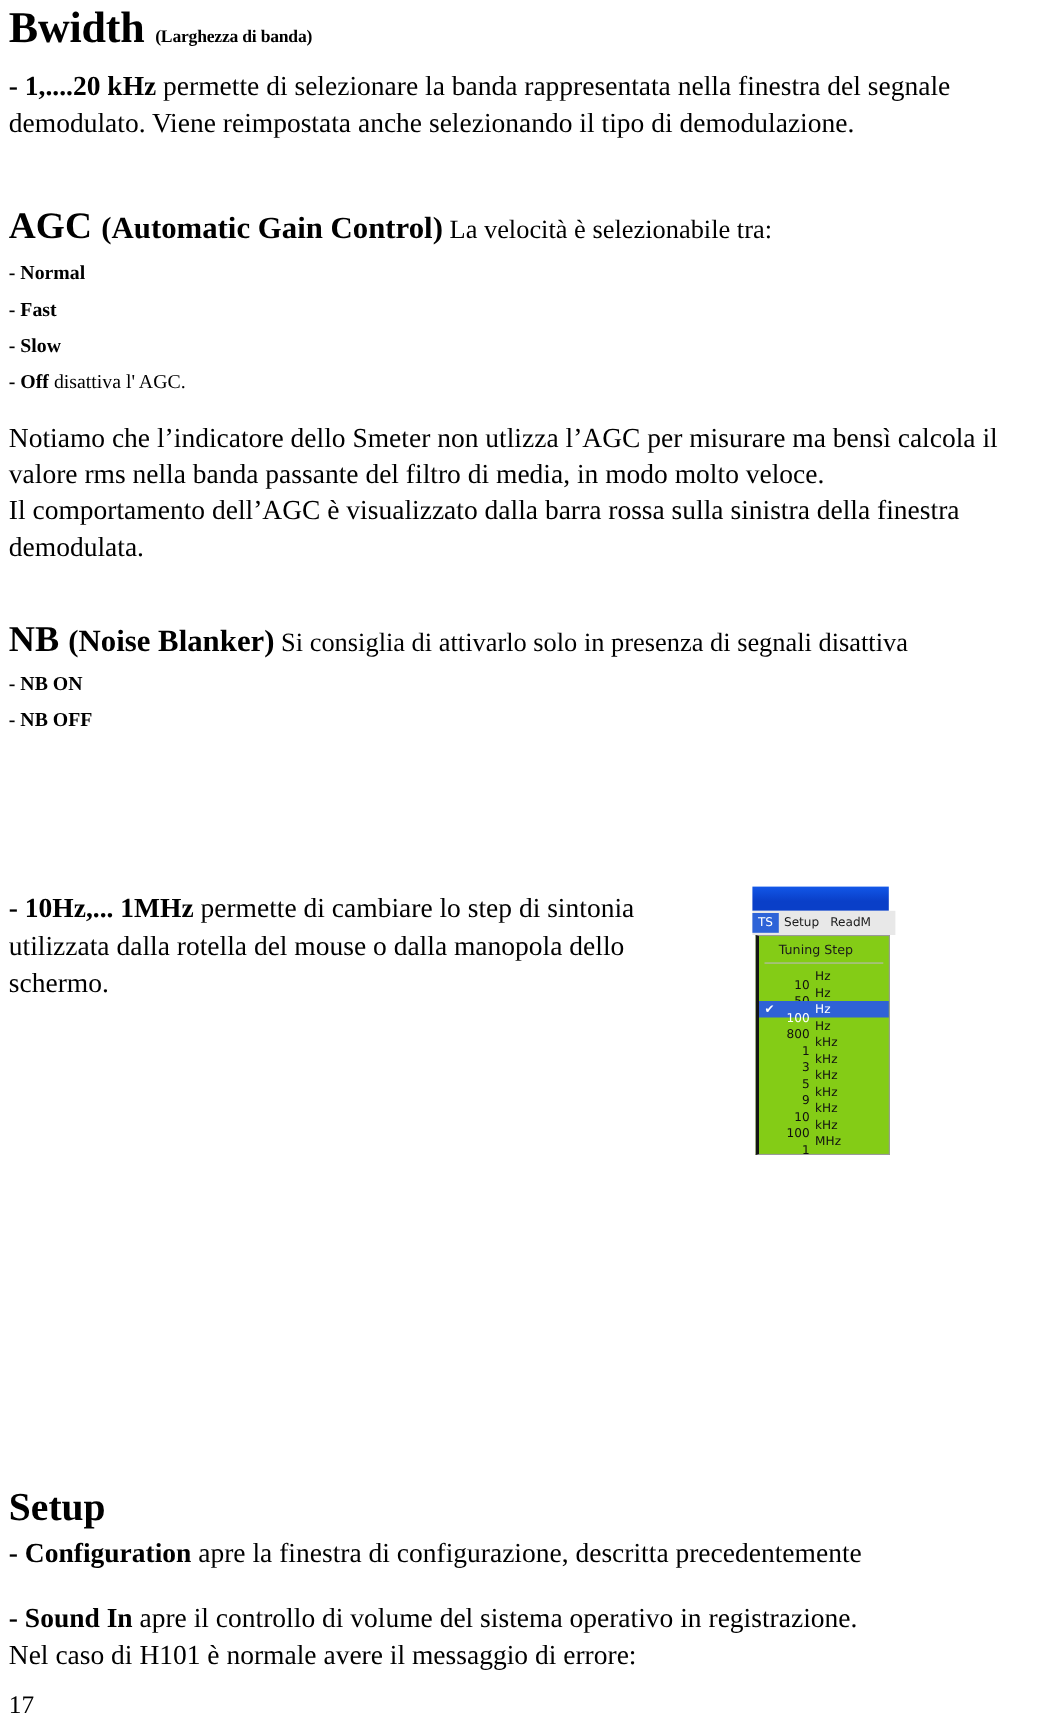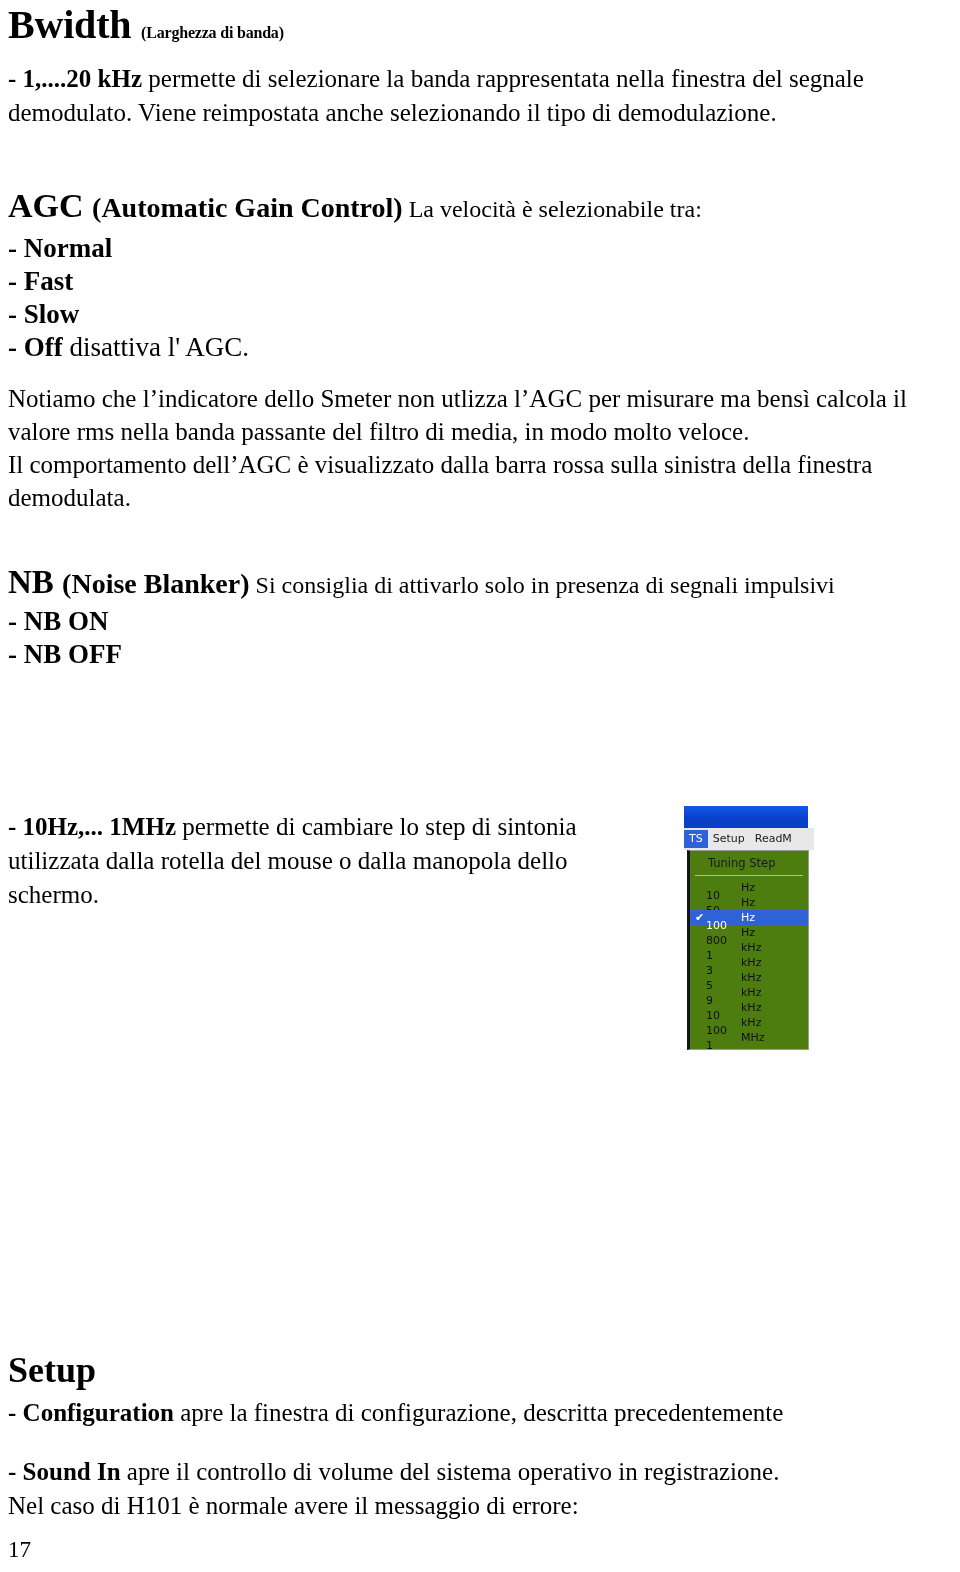--- a/index.html
+++ b/index.html
@@ -53,21 +53,21 @@
   .para {
     font-size: 25px;
     line-height: 34px;
     width: 928px;
   }
   .para.narrow { width: 640px; }
   .tight { line-height: 33px; }
   b, .b { font-weight: bold; text-align: center; }
 
   .list-item {
-    font-size: 27px;
+    font-size: 18px;
     line-height: 33px;
     font-weight: bold;
   }
   .list-item .normal { font-weight: normal; }
 
   .page-num {
     position: absolute;
     left: 8px;
     font-size: 23px;
     line-height: 28px;
@@ -103,21 +103,21 @@
   }
   .menu-item.active {
     background: #2d63d8;
     color: #ffffff;
   }
   .shot-dropdown {
     position: absolute;
     left: 3px;
     top: 44px;
     width: 122px;
-    background: #4d7c0f;
+    background: #84cc16;
     border: 1px solid #9a9a9a;
     border-left: 3px solid #151515;
     box-sizing: border-box;
     padding-bottom: 4px;
   }
   .dd-header {
     font-size: 11.5px;
     color: #1a1a1a;
     padding: 5px 0 5px 18px;
     white-space: nowrap;
@@ -148,20 +148,21 @@
     top: 0;
     width: 11px;
     height: 15px;
     line-height: 15px;
     font-size: 11px;
     text-align: center;
   }
   .dd-val {
     display: inline-block;
     width: 30px;
+    text-align: right;
     margin-right: 5px;
     margin-top: 16px;
   }
   .dd-unit { display: inline-block; }
 </style>
 </head>
 <body>
 
 <div class="page">
 
@@ -189,21 +190,21 @@
 
   <div class="block para tight" style="top:382px;">
     <span>Notiamo che l’indicatore dello Smeter non utlizza l’AGC per misurare ma bensì calcola il</span><br>
     <span>valore rms nella banda passante del filtro di media, in modo molto veloce.</span><br>
     <span>Il comportamento dell’AGC è visualizzato dalla barra rossa sulla sinistra della finestra</span><br>
     <span>demodulata.</span>
   </div>
 
   <div class="block h-med" style="top:565px; font-size:33px;">
     <span>NB</span>
-    <span class="sub">(Noise Blanker)</span><span class="plain">  Si consiglia di attivarlo solo in presenza di segnali impulsivi</span>
+    <span class="sub">(Noise Blanker)</span><span class="plain">  Si consiglia di attivarlo solo in presenza di segnali disattiva</span>
   </div>
 
   <div class="block" style="top:605px;">
     <div class="list-item">- NB ON</div>
     <div class="list-item">- NB OFF</div>
   </div>
 
 
   <div class="block para narrow" style="top:810px;">
     <span class="b">- 10Hz,... 1MHz</span><span>  permette di cambiare lo step di sintonia</span><br>

